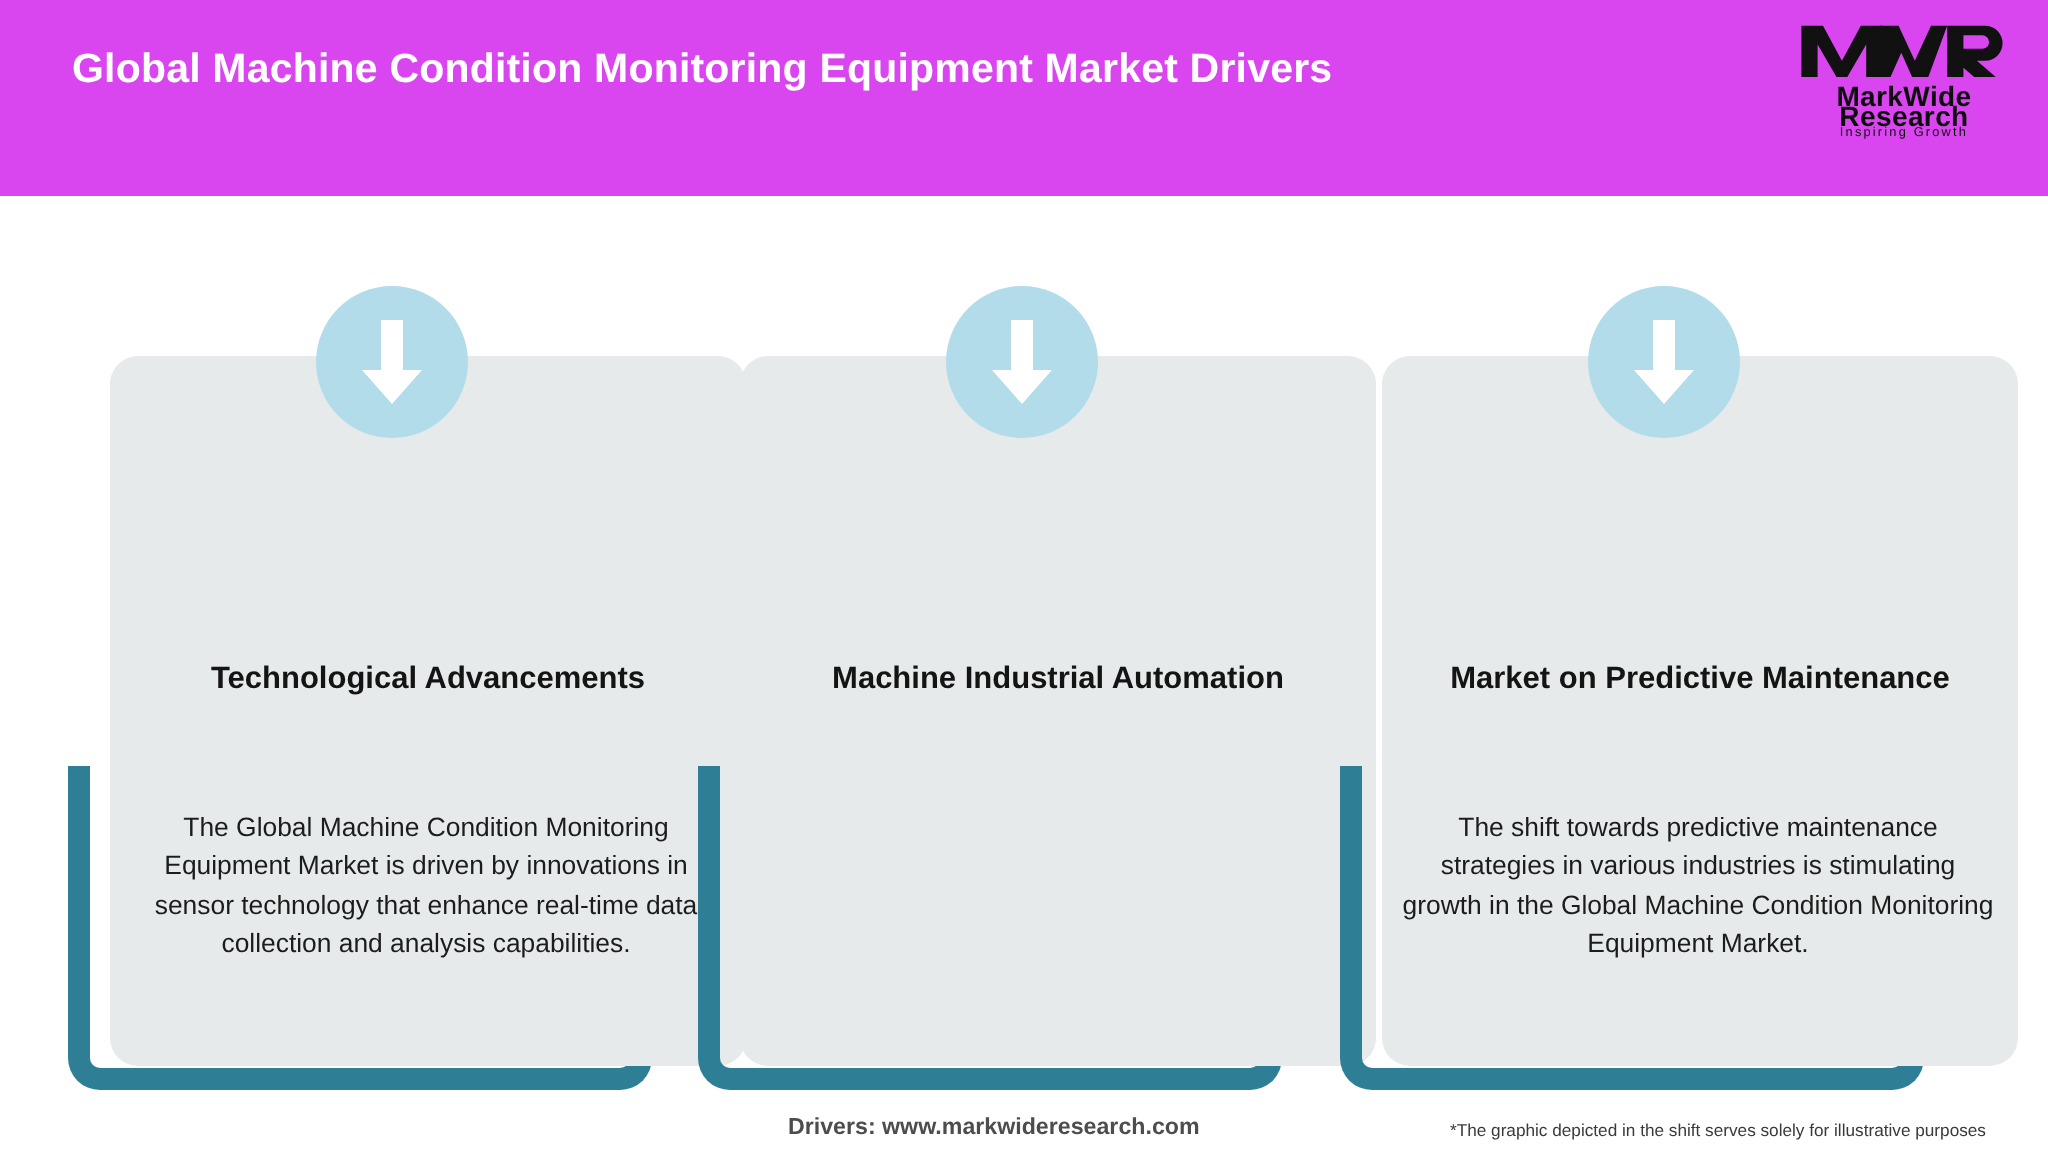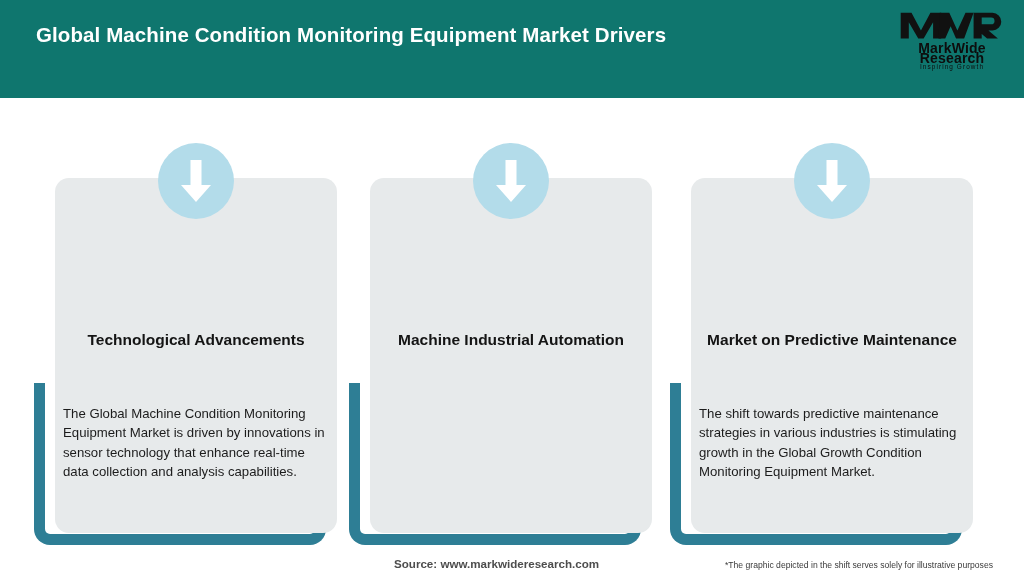--- a/index.html
+++ b/index.html
@@ -15,21 +15,21 @@
     position: relative;
   }
 
   
   .header-band {
     position: absolute;
     left: 0;
     top: 0;
     width: 1024px;
     height: 98px;
-    background: #0f766e;
+    background: #d946ef;
     text-decoration: underline;
   }
   .header-title {
     position: absolute;
     left: 36px;
     top: 23px;
     font-size: 20.5px;
     font-weight: bold;
     color: #ffffff;
     letter-spacing: 0.1px;
@@ -98,20 +98,21 @@
   }
 
   .card {
     position: absolute;
     left: 0;
     top: 80px;
     width: 282px;
     height: 355px;
     background: #e7eaeb;
     border-radius: 14px;
+    padding-left: 36px;
   }
 
   
   .icon-circle {
     position: absolute;
     top: 45px;
     left: 50%;
     margin-left: -38px;
     width: 76px;
     height: 76px;
@@ -132,21 +133,21 @@
     font-size: 15.5px;
     font-weight: bold;
     color: #141414;
     line-height: 23px;
   }
   .card-body {
     position: absolute;
     left: 8px;
     right: 10px;
     top: 226px;
-    text-align: left;
+    text-align: center;
     font-size: 13.2px;
     color: #1c1c1c;
     line-height: 19.3px;
   }
 
   
   .footer-source {
     position: absolute;
     left: 394px;
     top: 557px;
@@ -207,25 +208,25 @@
       <svg width="36" height="46" viewBox="0 0 36 46">
         <polygon fill="#ffffff" points="12.5,2 23.5,2 23.5,27 33,27 18,44 3,27 12.5,27"></polygon>
       </svg>
     </div>
   </div>
 
   <div class="card-wrap c2">
     <div class="frame"></div>
     <div class="card">
       <div class="card-title">Market on Predictive Maintenance</div>
-      <div class="card-body">The shift towards predictive maintenance strategies in various industries is stimulating growth in the Global Growth Condition Monitoring Equipment Market.</div>
+      <div class="card-body">The shift towards predictive maintenance strategies in various industries is stimulating growth in the Global Machine Condition Monitoring Equipment Market.</div>
     </div>
     <div class="icon-circle">
       <svg width="36" height="46" viewBox="0 0 36 46">
         <polygon fill="#ffffff" points="12.5,2 23.5,2 23.5,27 33,27 18,44 3,27 12.5,27"></polygon>
       </svg>
     </div>
   </div>
 
 </div>
 
-<div class="footer-source">Source: www.markwideresearch.com</div>
+<div class="footer-source">Drivers: www.markwideresearch.com</div>
 <div class="footer-note">*The graphic depicted in the shift serves solely for illustrative purposes</div>
 
 </body></html>

